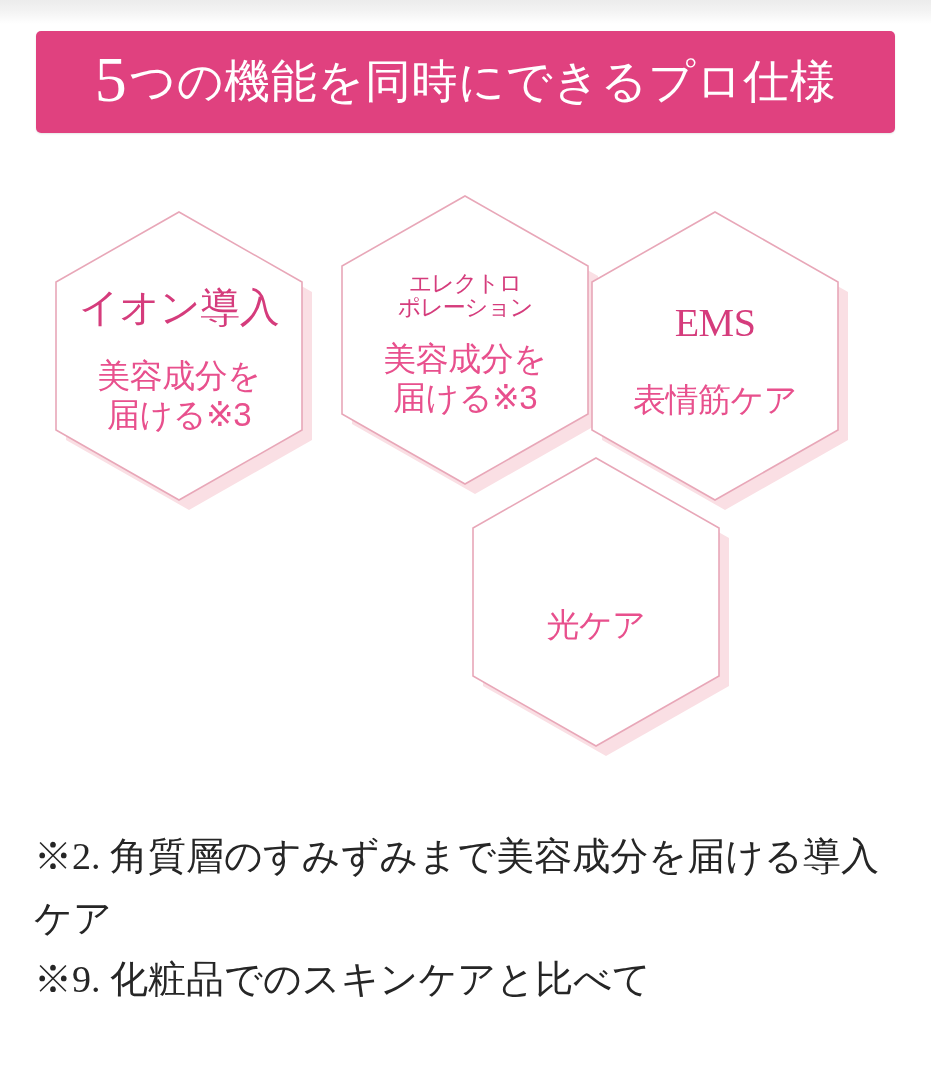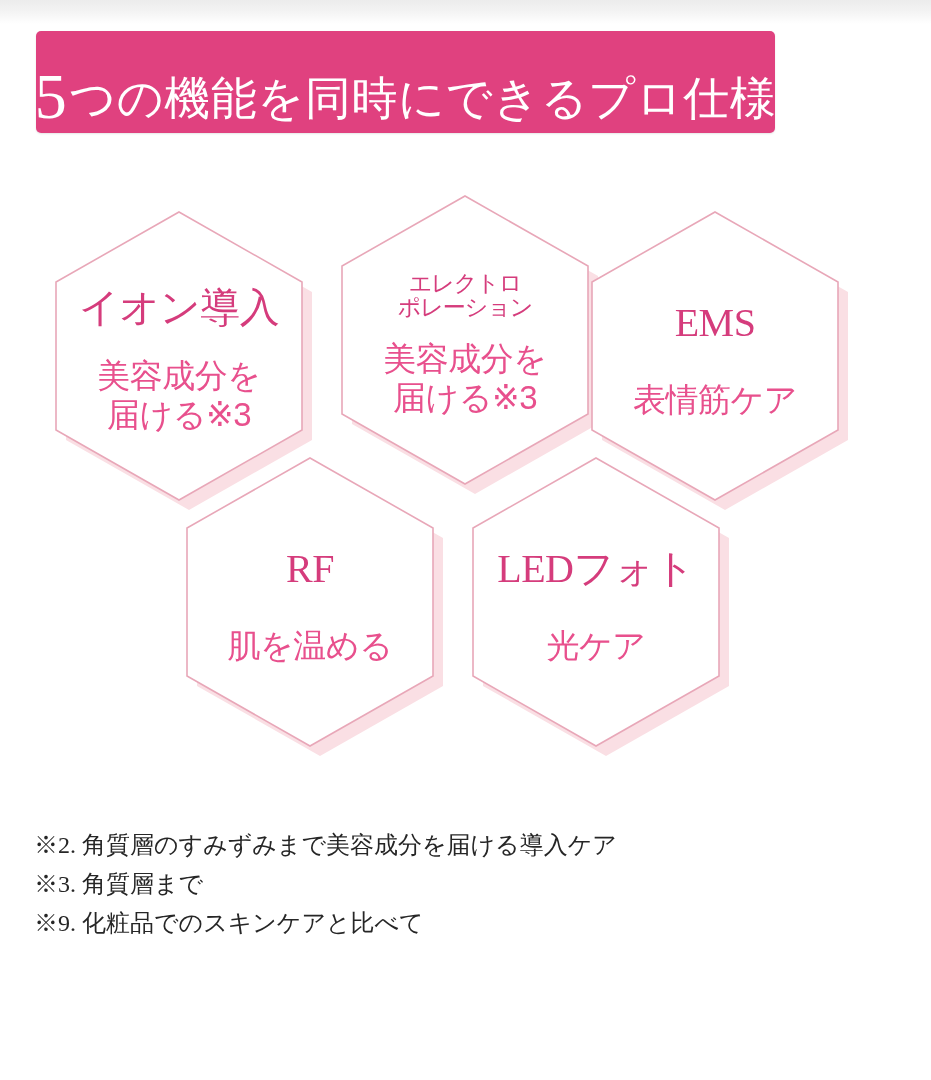--- a/index.html
+++ b/index.html
@@ -23,27 +23,27 @@
     width: 931px;
     height: 24px;
     background: linear-gradient(to bottom, #ececec 0%, #f3f3f3 45%, #ffffff 100%);
   }
 
   
   .banner {
     position: absolute;
     left: 36px;
     top: 31px;
-    width: 739px;
+    width: 859px;
     height: 102px;
     background: #e0417f;
     border-radius: 5px;
     box-shadow: 0 1px 2px rgba(0,0,0,0.10);
     display: flex;
-    align-items: flex-end;
+    align-items: center;
     justify-content: center;
     box-sizing: border-box;
     padding-bottom: 4px;
   }
   .banner-text {
     color: #ffffff;
     font-family: "Liberation Serif", "DejaVu Serif", serif;
     font-size: 46px;
     letter-spacing: 0.5px;
     white-space: nowrap;
@@ -133,21 +133,21 @@
   #hex-5 { left: 453px; top: 262px;}
 
   
   .footnotes {
     position: absolute;
     left: 34px;
     top: 826px;
     width: 870px;
     color: #262626;
     font-family: "Liberation Serif", "DejaVu Serif", serif;
-    font-size: 24px;
+    font-size: 38px;
     line-height: 1.62;
   }
   .footnote-line { white-space: normal; }
 </style>
 </head>
 <body>
 
 <div class="top-strip"></div>
 
 <div class="banner">
@@ -187,41 +187,29 @@
     <svg viewBox="0 0 286 330">
       <polygon class="hex-shade" points="153,26 276,96 276,244 153,314 30,244 30,96"></polygon>
       <polygon class="hex-body" points="143,16 266,86 266,234 143,304 20,234 20,86"></polygon>
     </svg>
     <div class="hex-content">
       <div class="hex-title">EMS</div>
       <div class="hex-sub wide">表情筋ケア</div>
     </div>
   </div>
 
-  <div class="hex" id="hex-4">
-    <svg viewBox="0 0 286 330">
-      <polygon class="hex-shade" points="153,26 276,96 276,244 153,314 30,244 30,96"></polygon>
-      <polygon class="hex-body" points="143,16 266,86 266,234 143,304 20,234 20,86"></polygon>
-    </svg>
-    <div class="hex-content">
-      <div class="hex-title">RF</div>
-      <div class="hex-sub wide">肌を温める</div>
-    </div>
-  </div>
 
   <div class="hex" id="hex-5">
     <svg viewBox="0 0 286 330">
       <polygon class="hex-shade" points="153,26 276,96 276,244 153,314 30,244 30,96"></polygon>
       <polygon class="hex-body" points="143,16 266,86 266,234 143,304 20,234 20,86"></polygon>
     </svg>
     <div class="hex-content">
-      <div class="hex-title">LEDフォト</div>
       <div class="hex-sub wide">光ケア</div>
     </div>
   </div>
 
 </div>
 
 <div class="footnotes">
   <div class="footnote-line">※2. 角質層のすみずみまで美容成分を届ける導入ケア</div>
-  <div class="footnote-line">※3. 角質層まで</div>
   <div class="footnote-line">※9. 化粧品でのスキンケアと比べて</div>
 </div>
 
 </body></html>

